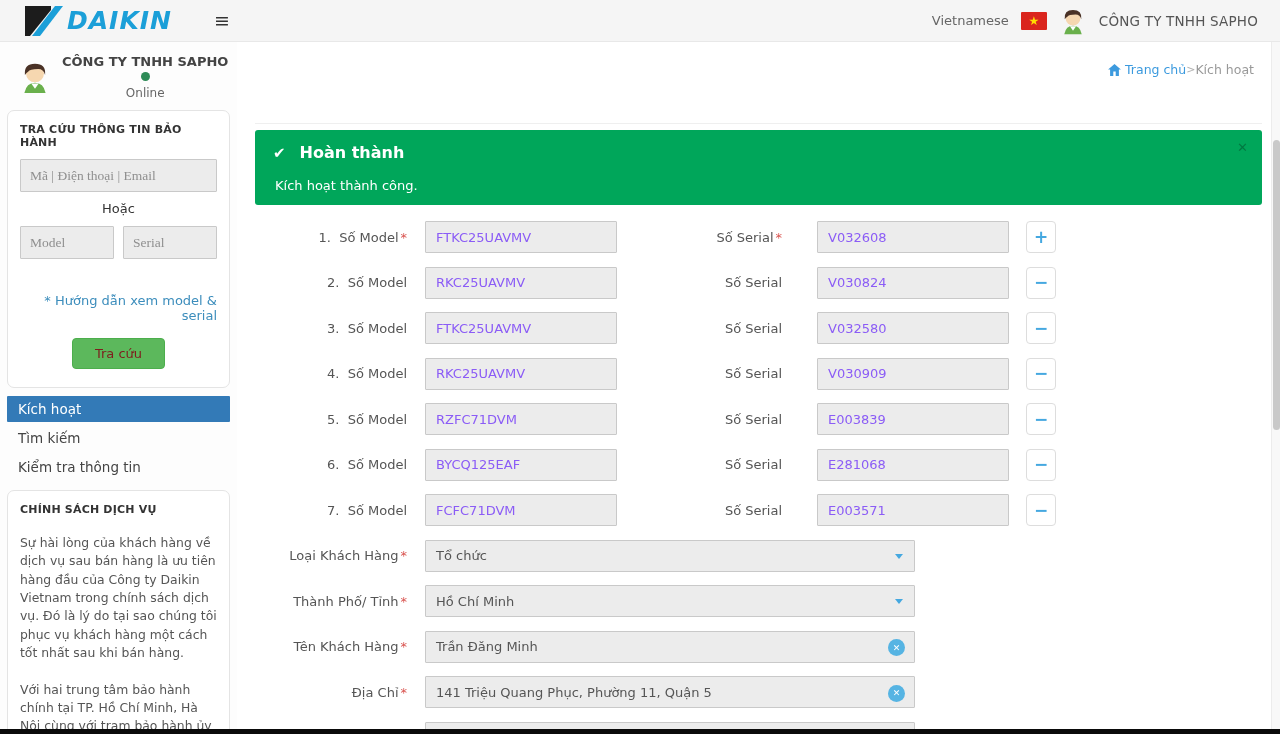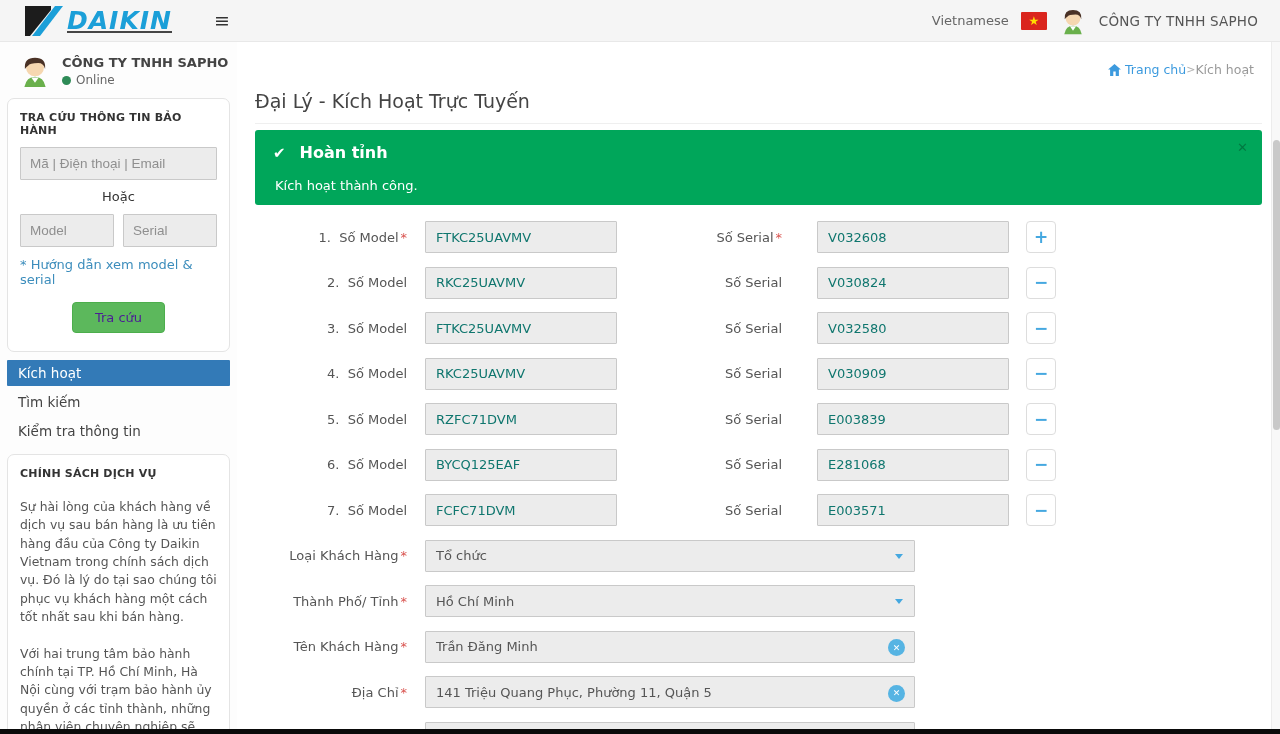--- a/index.html
+++ b/index.html
@@ -2,43 +2,43 @@
 <html><head>
 <meta charset="utf-8">
 <style>
   * { margin:0; padding:0; box-sizing:border-box; }
   html,body { width:1280px; height:734px; }
   body { font-family:"DejaVu Sans","Liberation Sans",sans-serif; font-size:13px; color:#444; background:#fff; }
   #screen { position:relative; width:1280px; height:734px; overflow:hidden; background:#fff; }
 
   
   .topbar { position:absolute; top:0; left:0; width:1280px; height:42px; background:#f5f5f5; border-bottom:1px solid #e8e8e8; display:flex; align-items:center; }
-  .logo { display:flex; align-items:center; margin-left:25px; gap:4px;text-decoration:underline; }
+  .logo { display:flex; align-items:center; margin-left:25px; gap:4px; }
   .logo-text { color:#1b9fd8; font-size:25px; font-weight:bold; font-style:italic; letter-spacing:1px; line-height:1; }
   .hamburger { margin-left:42px; font-size:19px; color:#333; cursor:pointer; line-height:1; }
   .topbar-right { margin-left:auto; display:flex; align-items:center; margin-right:22px; gap:12px; }
   .lang-label { color:#666; font-size:13px; }
   .flag { width:26px; height:18px; background:#da251d; display:flex; align-items:center; justify-content:center; color:#ffde00; font-size:12px; line-height:1; border-radius:1px; }
   .user-name-top { color:#555; font-size:13.5px; letter-spacing:.2px; }
 
   
   .sidebar { position:absolute; top:42px; left:0; width:237px; height:692px; background:#fdfdfd; overflow:hidden; }
   .side-user { display:flex; align-items:center; gap:10px; padding:12px 0 10px 18px; }
   .side-user-name { font-size:13px; font-weight:bold; color:#444; }
-  .side-user-status { font-size:12px; color:#666; margin-top:3px; display:flex; align-items:center; gap:5px; }
+  .side-user-status { font-size:12px; color:#666; margin-top:3px; display:flex; align-items:center; gap:5px;flex-direction:column; }
   .dot { width:9px; height:9px; border-radius:50%; background:#2e8b57; display:inline-block; }
   .card { background:#fff; border:1px solid #e4e4e4; border-radius:7px; margin:0 7px 8px 7px; padding:12px; }
   .card-title { font-size:11px; font-weight:bold; color:#333; letter-spacing:.2px; }
-  .s-input { width:100%; height:33px; background:#ececec; border:1px solid #c9c9c9; border-radius:1px; padding:0 9px; font-size:13.5px; color:#555; font-family:Liberation Sans, sans-serif; margin-top:10px; }
+  .s-input { width:100%; height:33px; background:#ececec; border:1px solid #c9c9c9; border-radius:1px; padding:0 9px; font-size:13.5px; color:#555; font-family:Liberation Serif, serif; margin-top:10px; }
   .s-input::placeholder { color:#8f8f8f; }
   .or-line { text-align:center; margin-top:9px; font-size:13px; color:#333; }
   .two-inputs { display:flex; gap:9px;justify-content:flex-end; }
   .two-inputs .s-input { width:50%; }
-  .guide-link { display:block; text-align:left; color:#3c8dbc; font-size:13px; margin-top:10px; text-decoration:none; }
-  .lookup-btn { display:block; margin:15px auto 6px auto; background:#5cb85c; border:1px solid #4cae4c; color:#4c1d95; font-size:13px; padding:7px 22px; border-radius:4px; cursor:pointer; font-family:inherit; }
+  .guide-link { display:block; text-align:right; color:#3c8dbc; font-size:13px; margin-top:34px; text-decoration:none; }
+  .lookup-btn { display:block; margin:15px auto 6px auto; background:#5cb85c; border:1px solid #4cae4c; color:#7f1d1d; font-size:13px; padding:7px 22px; border-radius:4px; cursor:pointer; font-family:inherit; }
   .menu { margin:4px 7px 10px 7px; }
   .menu-item { padding:5px 11px; font-size:13.5px; color:#444; margin-bottom:3px; cursor:pointer; border-radius:1px; }
   .menu-item.active { background:#337ab7; color:#fff; }
   .policy-card { margin-top:10px; }
   .policy-card p { font-size:12.4px; color:#555; line-height:1.48; margin-top:18px; }
 
   
   .main { position:absolute; top:42px; left:237px; width:1043px; height:692px; background:#fff; }
   .breadcrumb { position:absolute; top:20px; right:26px; display:flex; align-items:center; font-size:12.5px; }
   .bc-home { color:#3c9ade; display:flex; align-items:center; gap:4px; text-decoration:none; }
@@ -51,21 +51,21 @@
   .alert-title-row { display:flex; align-items:center; gap:14px; }
   .alert-check { font-size:15px; }
   .alert-title { font-size:16px; font-weight:bold; }
   .alert-msg { font-size:13px; margin-top:16px; margin-left:2px; }
   .alert-close { position:absolute; top:10px; right:14px; color:rgba(0,0,0,.28); font-size:13px; font-weight:bold; cursor:pointer; }
 
   .form { position:absolute; top:179px; left:18px; right:18px; }
   .form-row { display:flex; align-items:center; height:32px; margin-bottom:13.5px; }
   .row-label { flex:0 0 152px; text-align:right; margin-right:18px; font-size:13px; color:#555; white-space:nowrap; }
   .req { color:#d9534f; margin-left:2px; }
-  .inp { flex:0 0 145px; height:32px; background:#ececec; border:1px solid #c9c9c9; border-radius:1px; padding:12px 10px; font-size:13px; color:#0f766e; font-family:inherit; }
+  .inp { flex:0 0 145px; height:32px; background:#ececec; border:1px solid #c9c9c9; border-radius:1px; padding:12px 10px; font-size:13px; color:#8b5cf6; font-family:inherit; }
   .serial-label { flex:0 0 165px; text-align:right; margin-right:35px; font-size:13px; color:#555; white-space:nowrap; }
   .act-btn { flex:0 0 30px; height:32px; margin-left:17px; background:#fff; border:1px solid #ddd; border-radius:4px; color:#45a8e0; font-size:17px; font-weight:bold; cursor:pointer; line-height:1; font-family:inherit; }
   .wide-box { position:relative; flex:0 0 490px; height:32px; background:#ececec; border:1px solid #c9c9c9; border-radius:1px; display:flex; align-items:center; padding:0 30px 0 10px; font-size:13px; color:#555; cursor:pointer; }
   .caret { position:absolute; right:11px; top:13px; width:0; height:0; border-left:4.5px solid transparent; border-right:4.5px solid transparent; border-top:5.5px solid #45a8e0; }
   .clear-icon { position:absolute; right:9px; top:7.5px; width:17px; height:17px; border-radius:50%; background:#56b4e3; color:#fff; font-size:9px; font-weight:bold; display:flex; align-items:center; justify-content:center; cursor:pointer; }
 
   
   .scrollbar { position:absolute; top:42px; right:0; width:9px; height:692px; background:#f8f8f8; border-left:1px solid #ececec; }
   .scroll-thumb { position:absolute; top:98px; left:1px; width:7px; height:290px; background:#c9c9c9; border-radius:4px; }
 
@@ -152,27 +152,26 @@
       <a class="bc-home" href="#">
         <svg width="13" height="12" viewBox="0 0 16 15">
           <path d="M8,0 L16,7 13.5,7 13.5,15 9.5,15 9.5,9.5 6.5,9.5 6.5,15 2.5,15 2.5,7 0,7 Z" fill="#3c9ade"></path>
         </svg>
         <span>Trang chủ</span>
       </a>
       <span class="bc-sep">&gt;</span>
       <span class="bc-current">Kích hoạt</span>
     </div>
 
-    <div class="page-title">Đại Lý - Kích Hoạt Trực Tuyến</div>
     <div class="title-rule"></div>
 
     <div class="alert-success">
       <div class="alert-title-row">
         <span class="alert-check">✔</span>
-        <span class="alert-title">Hoàn tỉnh</span>
+        <span class="alert-title">Hoàn thành</span>
       </div>
       <div class="alert-msg">Kích hoạt thành công.</div>
       <span class="alert-close">✕</span>
     </div>
 
     <div class="form">
 
       <div class="form-row">
         <div class="row-label"><span>1.</span>&nbsp; <span>Số Model</span><span class="req">*</span></div>
         <input class="inp" value="FTKC25UAVMV" style="">

